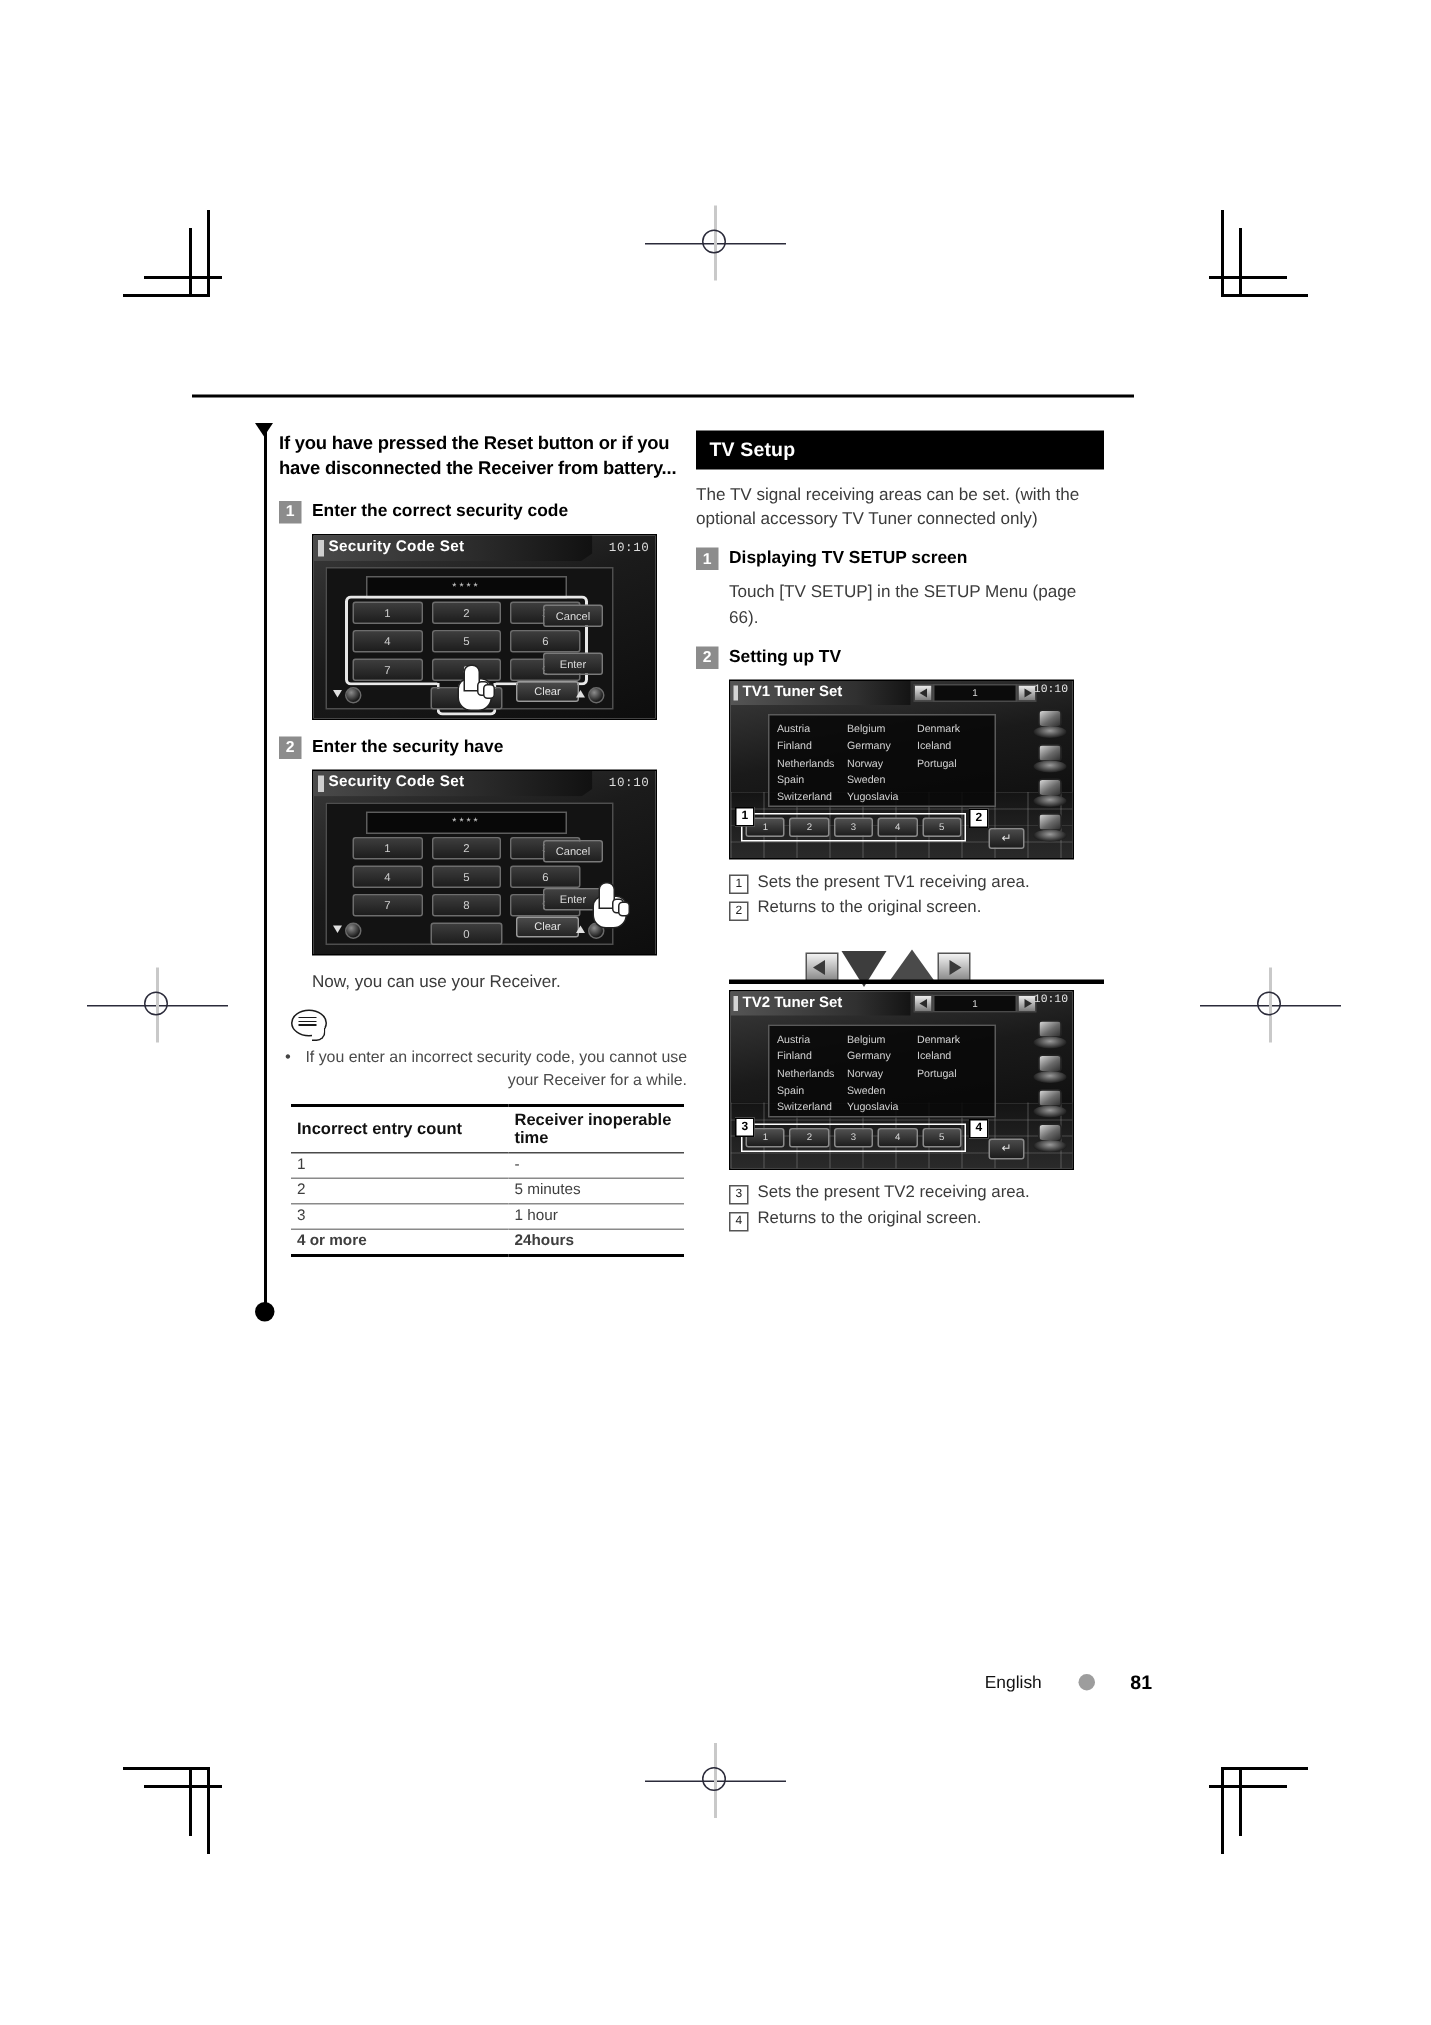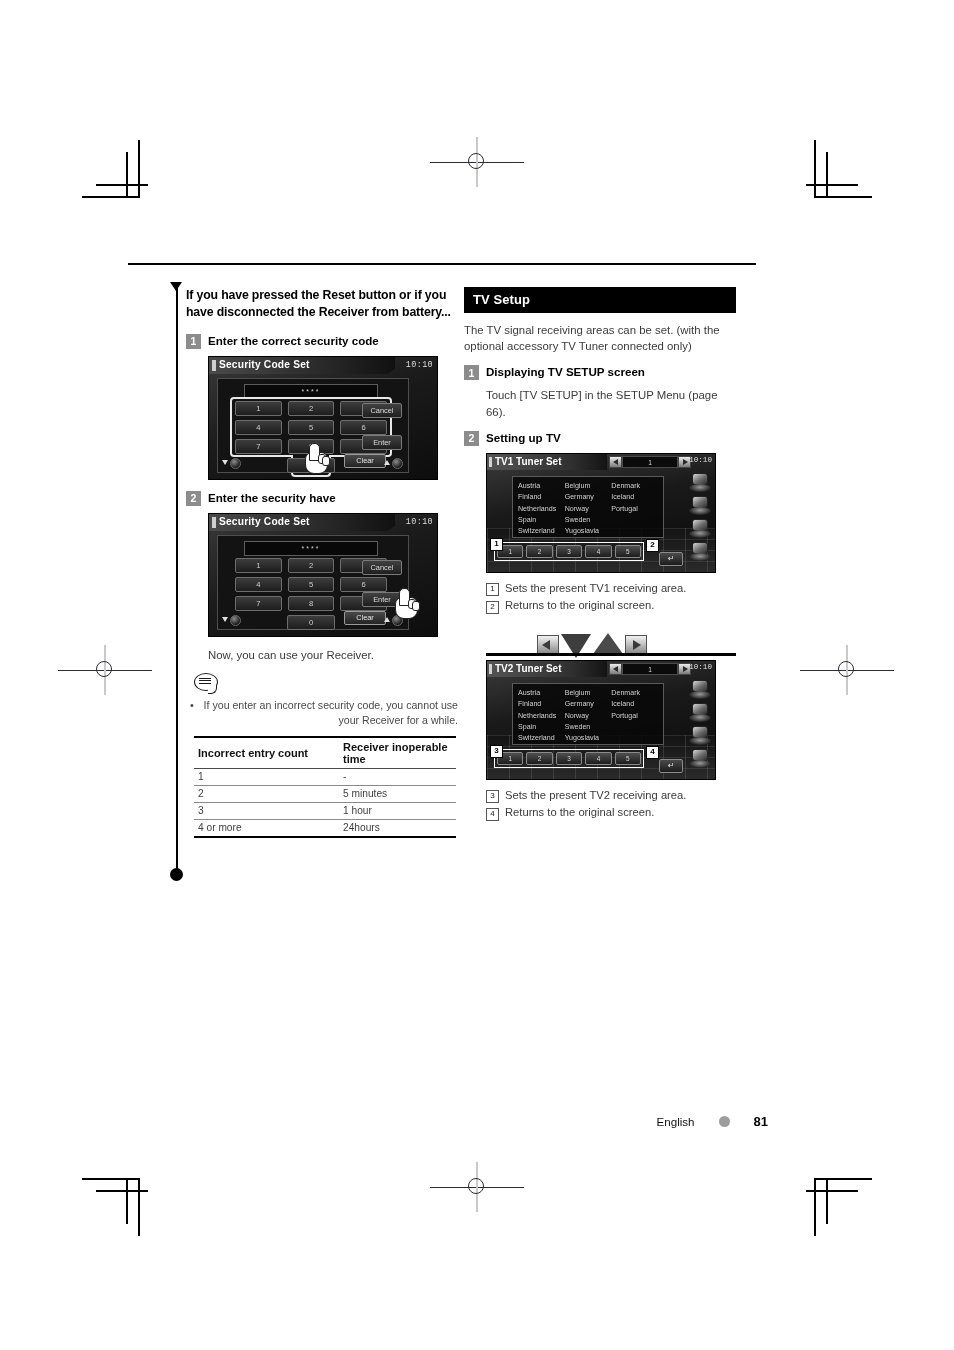--- a/index.html
+++ b/index.html
@@ -195,21 +195,21 @@
 
   
   table.tbl{width:262px;border-collapse:collapse;margin:7px 0 0 8px;}
   table.tbl th{
     font-size:11px;font-weight:bold;color:#111;text-align:left;
     padding:3px 4px 3px 4px;border-top:2.2px solid #000;border-bottom:1px solid #4a4a4a;
   }
   table.tbl td{
     font-size:10.2px;color:#3f3f3f;padding:2.5px 4px;border-bottom:1px solid #8a8a8a;
   }
-  table.tbl tr:last-child td{border-bottom:2.2px solid #000;}
+  table.tbl tr:last-child td{border-bottom:2.2px solid #000;font-weight:bold;}
   table.tbl .c1{width:137px;}
 
   
   .footer{position:absolute;right:186px;top:1114px;display:flex;align-items:center;gap:24px;}
   .footer .lang{font-size:11.6px;color:#111;}
   .footer .dot{width:11px;height:11px;border-radius:50%;background:#9d9d9d;}
   .footer .pg{font-size:13px;font-weight:bold;color:#000;}
 </style>
 </head>
 <body>

